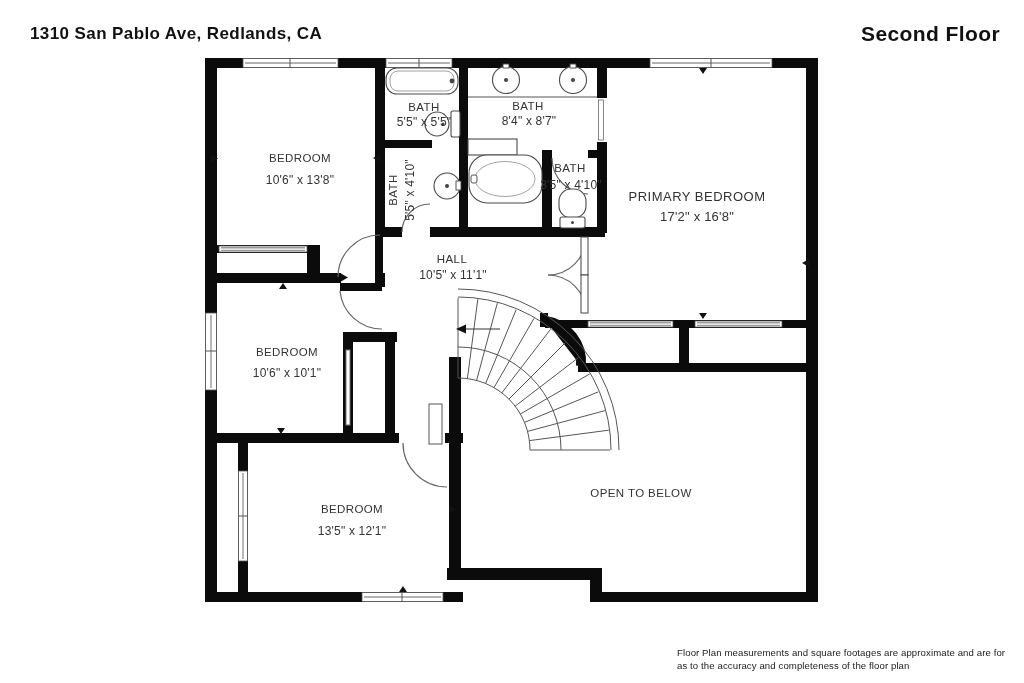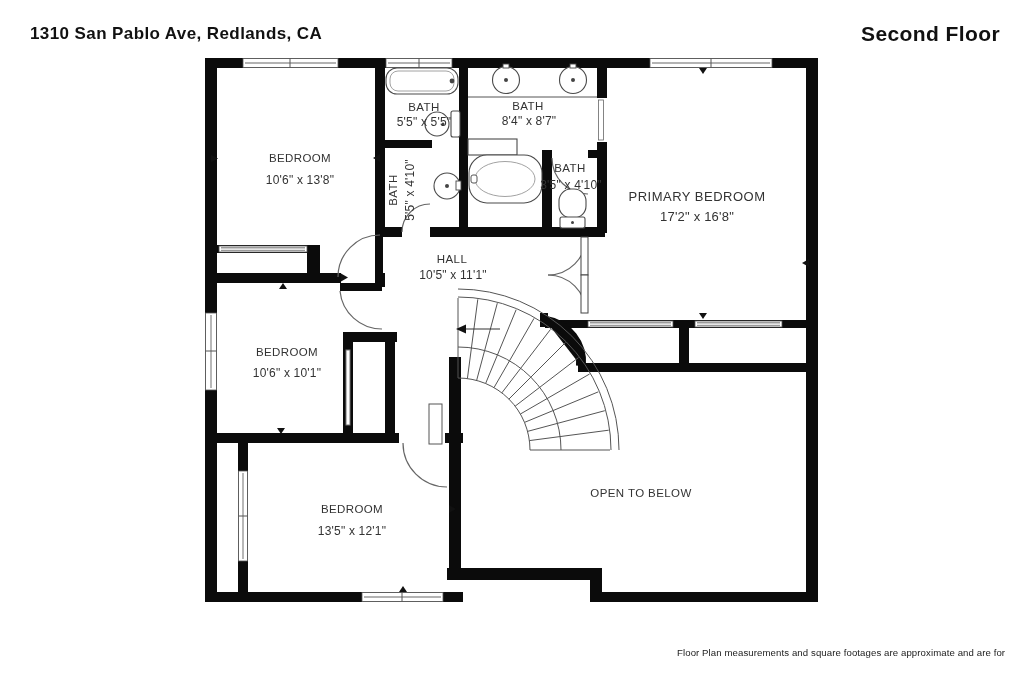--- a/index.html
+++ b/index.html
@@ -247,16 +247,17 @@
 
     <text class="room-name" x="352" y="513">BEDROOM</text>
     <text class="room-dims" x="352" y="535">13'5" x 12'1"</text>
 
     <text class="room-name" x="641" y="497" font-size="12">OPEN TO BELOW</text>
   </g>
 </svg>
 
 <div class="disclaimer">
   <div>Floor Plan measurements and square footages are approximate and are for</div>
+  <div>as to the accuracy and completeness of the floor plan</div>
 </div>
 
 
 
 
 </body></html>

